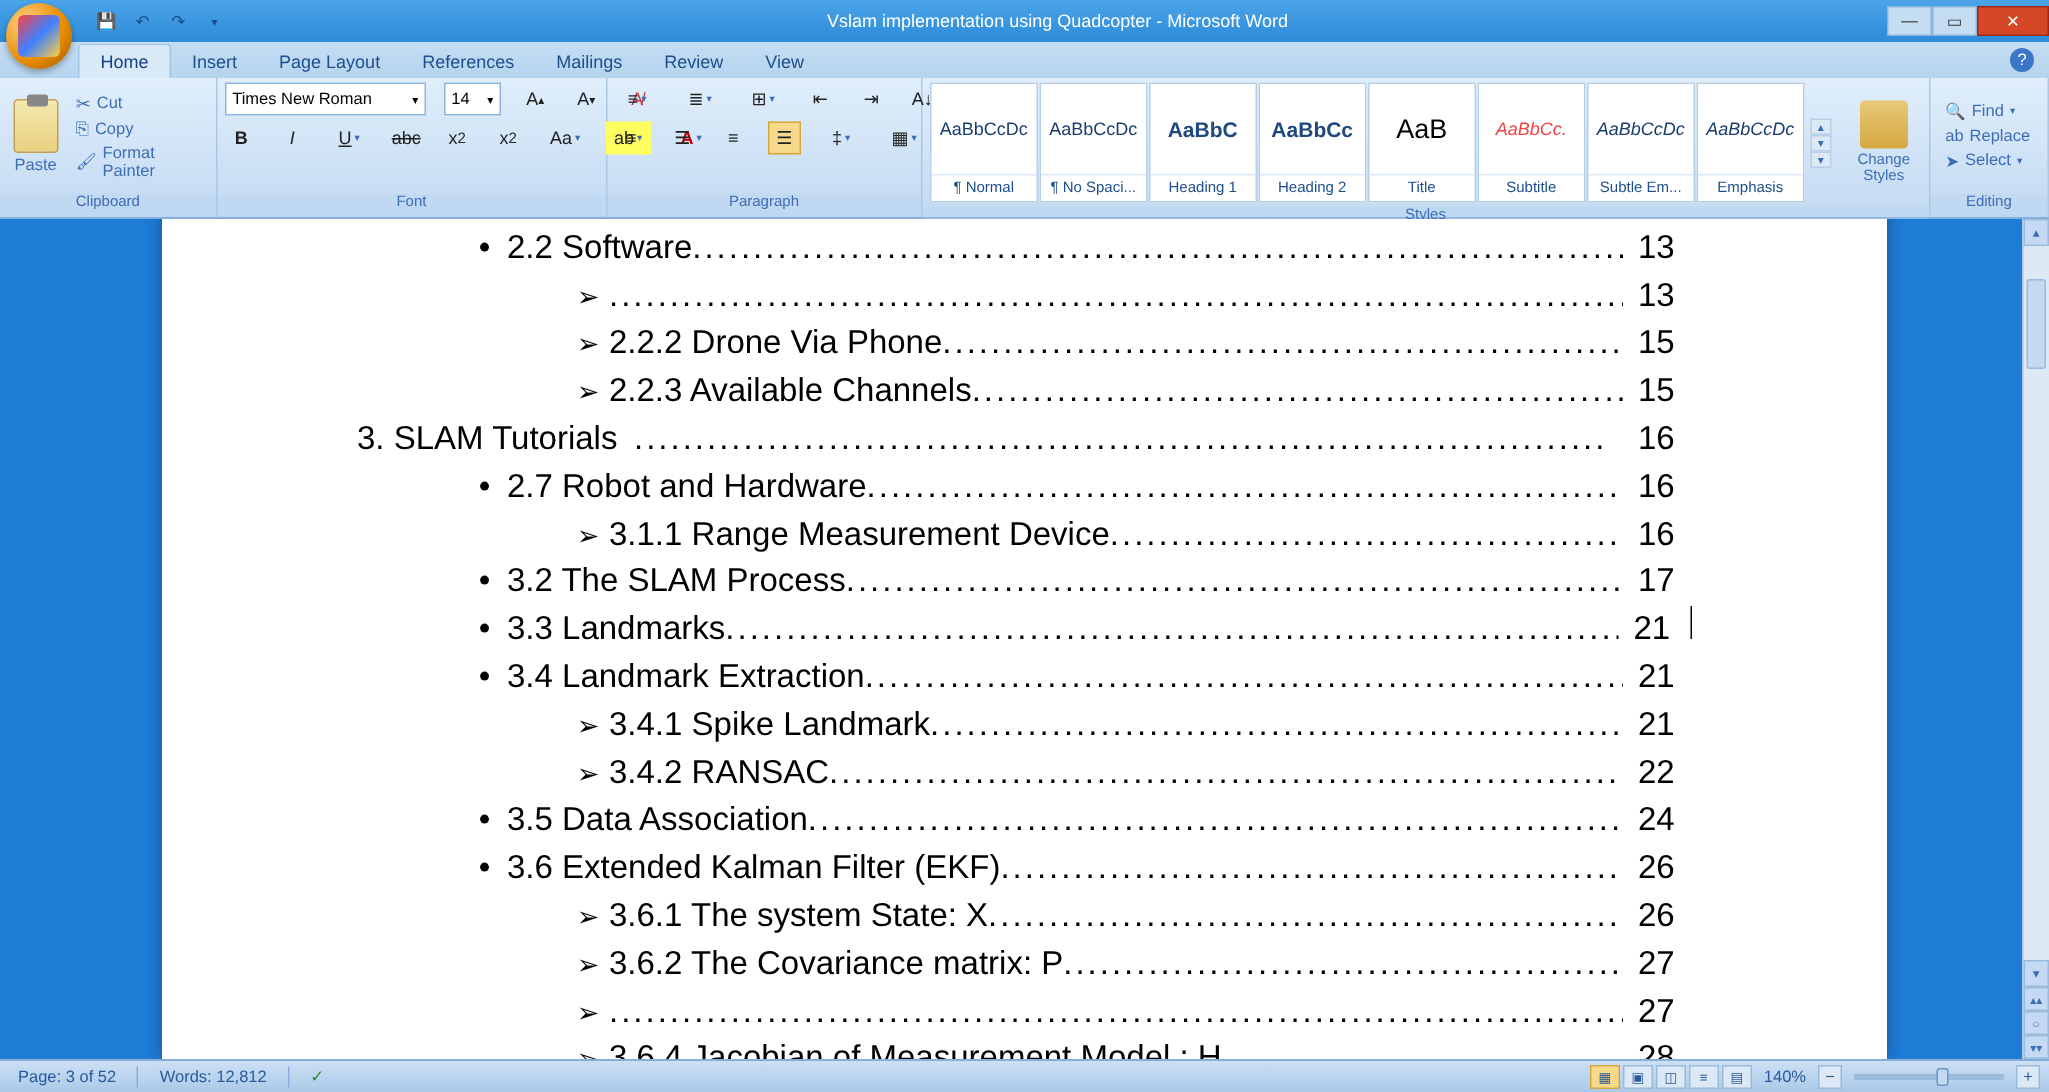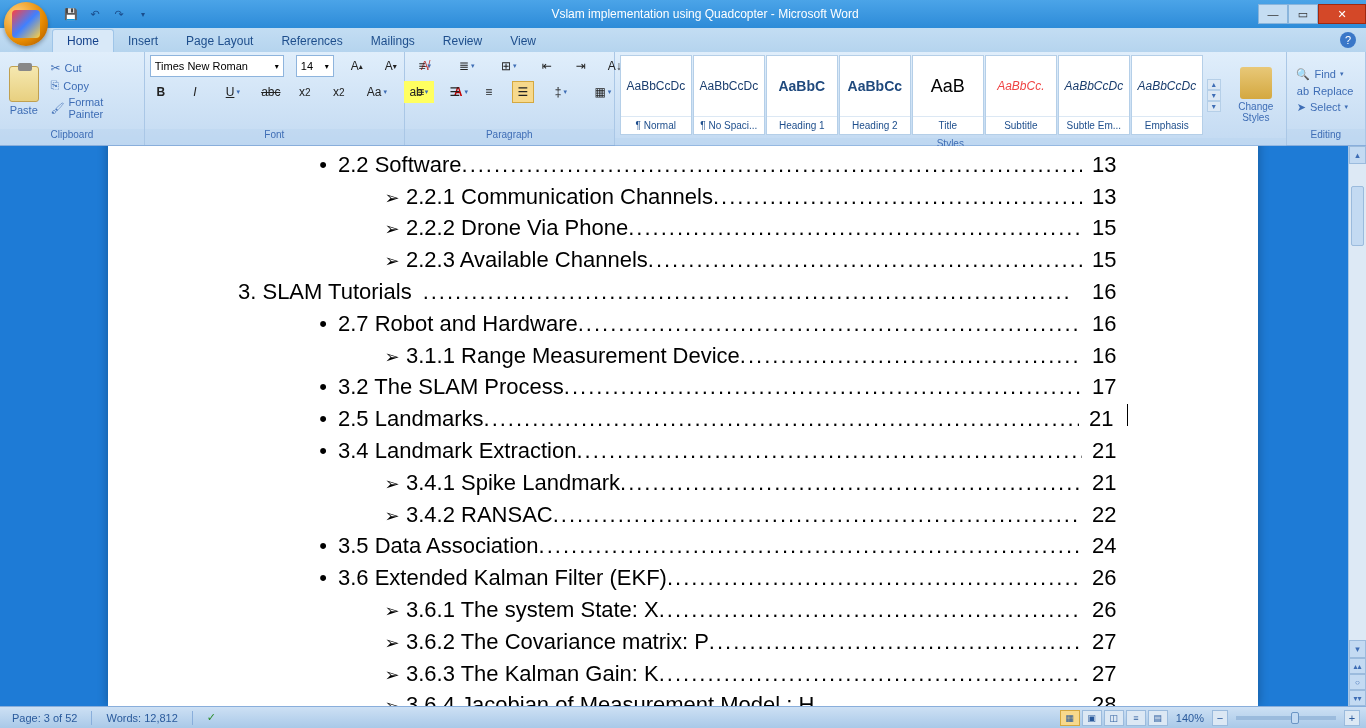--- a/index.html
+++ b/index.html
@@ -303,21 +303,20 @@
         <span class="toc-page">11</span>
       </div>
       <div class="toc-line indent1">
         <span class="toc-bullet">•</span>
         <span class="toc-text">2.2 Software </span>
         <span class="dots"></span>
         <span class="toc-page">13</span>
       </div>
       <div class="toc-line indent2">
         <span class="toc-arrow">➢</span>
-        <span class="toc-text">2.2.1 Communication Channels </span>
         <span class="dots"></span>
         <span class="toc-page">13</span>
       </div>
       <div class="toc-line indent2">
         <span class="toc-arrow">➢</span>
         <span class="toc-text">2.2.2 Drone Via Phone </span>
         <span class="dots"></span>
         <span class="toc-page">15</span>
       </div>
       <div class="toc-line indent2">
@@ -344,21 +343,21 @@
         <span class="toc-page">16</span>
       </div>
       <div class="toc-line indent1">
         <span class="toc-bullet">•</span>
         <span class="toc-text">3.2 The SLAM Process </span>
         <span class="dots"></span>
         <span class="toc-page">17</span>
       </div>
       <div class="toc-line indent1">
         <span class="toc-bullet">•</span>
-        <span class="toc-text">2.5 Landmarks </span>
+        <span class="toc-text">3.3 Landmarks </span>
         <span class="dots"></span>
         <span class="toc-page">21</span>
         <span class="cursor-blink"></span>
       </div>
       <div class="toc-line indent1">
         <span class="toc-bullet">•</span>
         <span class="toc-text">3.4 Landmark Extraction </span>
         <span class="dots"></span>
         <span class="toc-page">21</span>
       </div>
@@ -393,21 +392,20 @@
         <span class="toc-page">26</span>
       </div>
       <div class="toc-line indent2">
         <span class="toc-arrow">➢</span>
         <span class="toc-text">3.6.2 The Covariance matrix: P </span>
         <span class="dots"></span>
         <span class="toc-page">27</span>
       </div>
       <div class="toc-line indent2">
         <span class="toc-arrow">➢</span>
-        <span class="toc-text">3.6.3 The Kalman Gain: K </span>
         <span class="dots"></span>
         <span class="toc-page">27</span>
       </div>
       <div class="toc-line indent2">
         <span class="toc-arrow">➢</span>
         <span class="toc-text">3.6.4 Jacobian of Measurement Model : H </span>
         <span class="dots"></span>
         <span class="toc-page">28</span>
       </div>
     </div>

